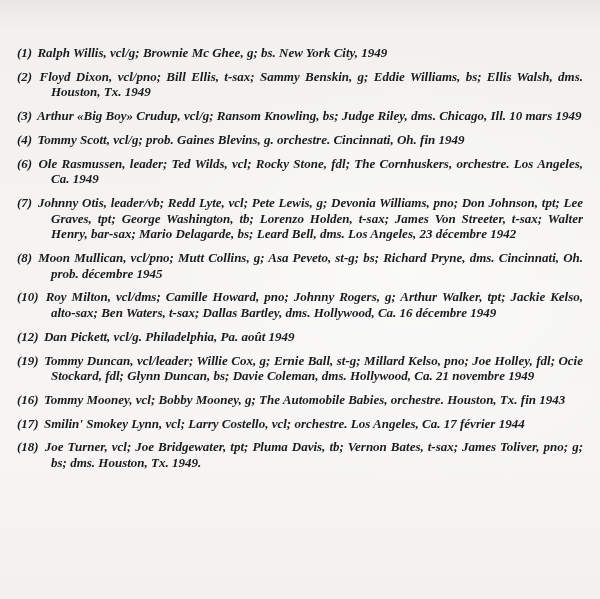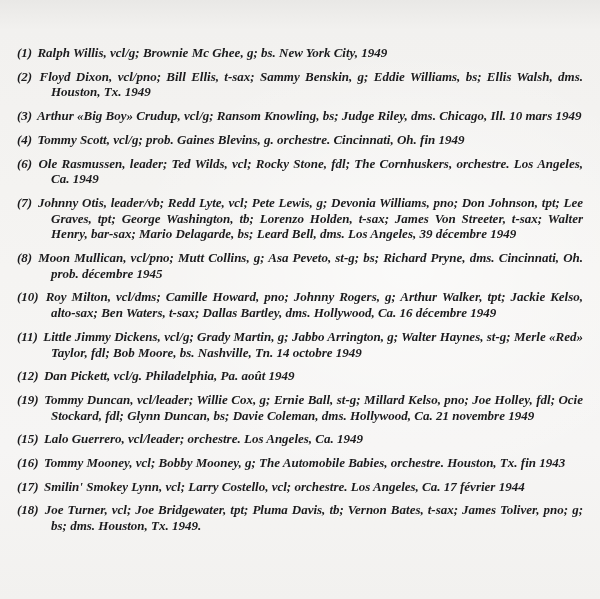--- a/index.html
+++ b/index.html
@@ -42,24 +42,22 @@
 </head>
 <body>
 
 <div class="page">
   <div class="session-list">
     <p class="entry"><span class="num">(1)</span> <span>Ralph Willis, vcl/g; Brownie Mc Ghee, g; bs. New York City, 1949</span></p>
     <p class="entry"><span class="num">(2)</span> <span>Floyd Dixon, vcl/pno; Bill Ellis, t-sax; Sammy Benskin, g; Eddie Williams, bs; Ellis Walsh, dms. Houston, Tx. 1949</span></p>
     <p class="entry"><span class="num">(3)</span> <span>Arthur «Big Boy» Crudup, vcl/g; Ransom Knowling, bs; Judge Riley, dms. Chicago, Ill. 10 mars 1949</span></p>
     <p class="entry"><span class="num">(4)</span> <span>Tommy Scott, vcl/g; prob. Gaines Blevins, g. orchestre. Cincinnati, Oh. fin 1949</span></p>
     <p class="entry"><span class="num">(6)</span> <span>Ole Rasmussen, leader; Ted Wilds, vcl; Rocky Stone, fdl; The Cornhuskers, orchestre. Los Angeles, Ca. 1949</span></p>
-    <p class="entry"><span class="num">(7)</span> <span>Johnny Otis, leader/vb; Redd Lyte, vcl; Pete Lewis, g; Devonia Williams, pno; Don Johnson, tpt; Lee Graves, tpt; George Washington, tb; Lorenzo Holden, t-sax; James Von Streeter, t-sax; Walter Henry, bar-sax; Mario Delagarde, bs; Leard Bell, dms. Los Angeles, 39 décembre 1949</span></p>
+    <p class="entry"><span class="num">(7)</span> <span>Johnny Otis, leader/vb; Redd Lyte, vcl; Pete Lewis, g; Devonia Williams, pno; Don Johnson, tpt; Lee Graves, tpt; George Washington, tb; Lorenzo Holden, t-sax; James Von Streeter, t-sax; Walter Henry, bar-sax; Mario Delagarde, bs; Leard Bell, dms. Los Angeles, 23 décembre 1942</span></p>
     <p class="entry"><span class="num">(8)</span> <span>Moon Mullican, vcl/pno; Mutt Collins, g; Asa Peveto, st-g; bs; Richard Pryne, dms. Cincinnati, Oh. prob. décembre 1945</span></p>
     <p class="entry"><span class="num">(10)</span> <span>Roy Milton, vcl/dms; Camille Howard, pno; Johnny Rogers, g; Arthur Walker, tpt; Jackie Kelso, alto-sax; Ben Waters, t-sax; Dallas Bartley, dms. Hollywood, Ca. 16 décembre 1949</span></p>
-    <p class="entry"><span class="num">(11)</span> <span>Little Jimmy Dickens, vcl/g; Grady Martin, g; Jabbo Arrington, g; Walter Haynes, st-g; Merle «Red» Taylor, fdl; Bob Moore, bs. Nashville, Tn. 14 octobre 1949</span></p>
     <p class="entry"><span class="num">(12)</span> <span>Dan Pickett, vcl/g. Philadelphia, Pa. août 1949</span></p>
     <p class="entry"><span class="num">(19)</span> <span>Tommy Duncan, vcl/leader; Willie Cox, g; Ernie Ball, st-g; Millard Kelso, pno; Joe Holley, fdl; Ocie Stockard, fdl; Glynn Duncan, bs; Davie Coleman, dms. Hollywood, Ca. 21 novembre 1949</span></p>
-    <p class="entry"><span class="num">(15)</span> <span>Lalo Guerrero, vcl/leader; orchestre. Los Angeles, Ca. 1949</span></p>
     <p class="entry"><span class="num">(16)</span> <span>Tommy Mooney, vcl; Bobby Mooney, g; The Automobile Babies, orchestre. Houston, Tx. fin 1943</span></p>
     <p class="entry"><span class="num">(17)</span> <span>Smilin' Smokey Lynn, vcl; Larry Costello, vcl; orchestre. Los Angeles, Ca. 17 février 1944</span></p>
     <p class="entry"><span class="num">(18)</span> <span>Joe Turner, vcl; Joe Bridgewater, tpt; Pluma Davis, tb; Vernon Bates, t-sax; James Toliver, pno; g; bs; dms. Houston, Tx. 1949.</span></p>
   </div>
 </div>
 
 </body></html>

